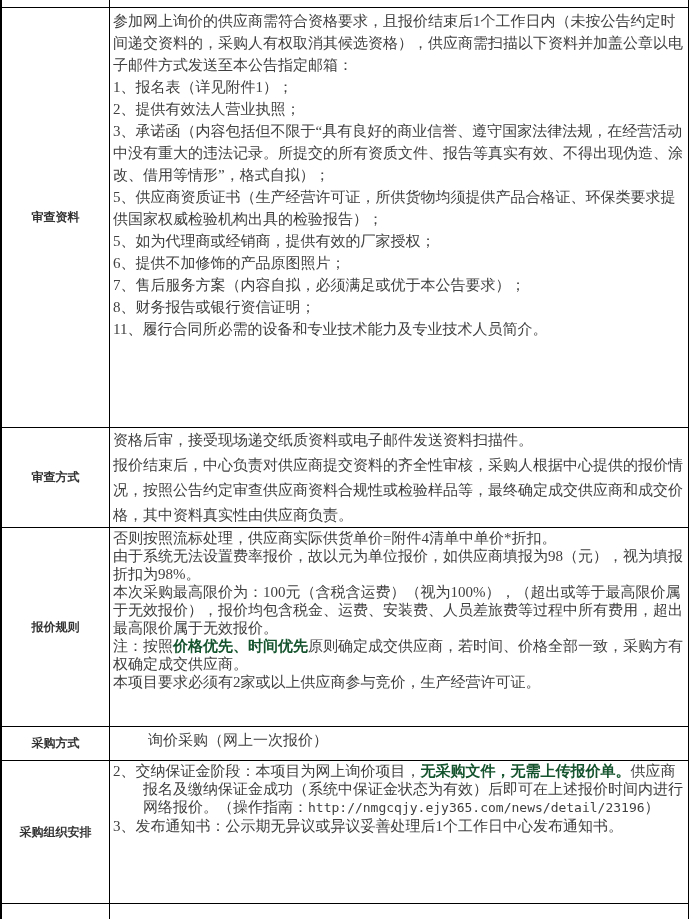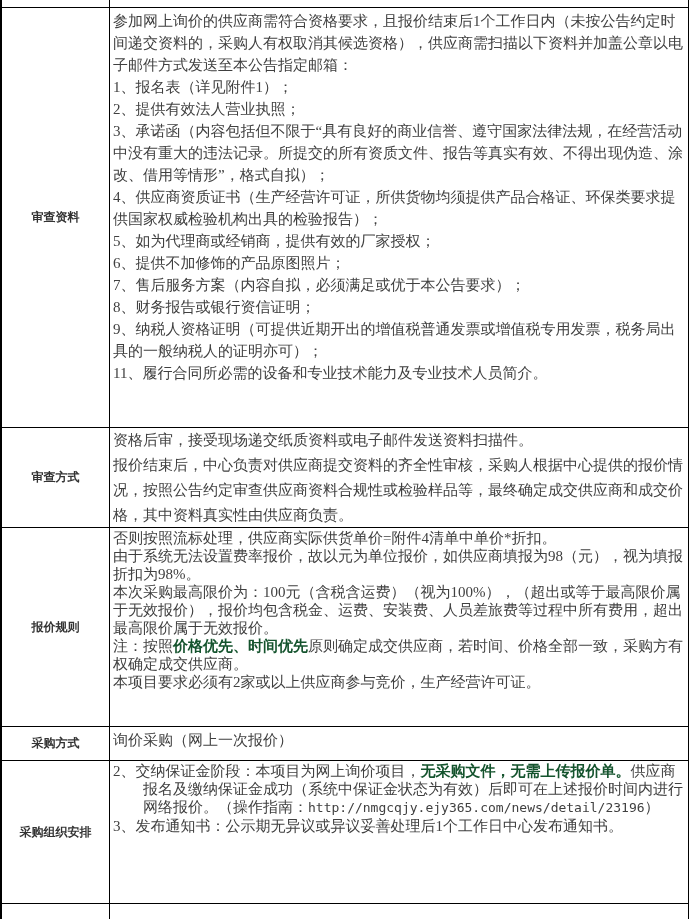--- a/index.html
+++ b/index.html
@@ -8,21 +8,21 @@
     width:689px;height:919px;box-sizing:border-box;
     border-left:2px solid #000;border-right:1px solid #000;
     overflow:hidden;background:#fff;
   }
   .row{display:flex;box-sizing:border-box;border-bottom:1px solid #000;overflow:hidden;}
   
   .row:nth-child(1){height:8px;}
   .row:nth-child(2){height:420px;}
   .row:nth-child(3){height:100px;}
   .row:nth-child(4){height:199px;}
-  .row:nth-child(5){height:34px;}
+  .row:nth-child(5){height:34px;gap:35px;}
   .row:nth-child(6){height:143px;}
   .row:nth-child(7){height:15px;border-bottom:none;}
   .label-cell{
     width:108px;box-sizing:border-box;flex:0 0 108px;
     border-right:1px solid #000;
     display:flex;align-items:center;justify-content:center;
     font-weight:bold;font-size:12px;color:#333333;text-align:center;
   }
   .content-cell{
     flex:1 1 auto;box-sizing:border-box;overflow:hidden;
@@ -48,26 +48,25 @@
     </div>
     <div class="row">
       <div class="label-cell">
         <span>审查资料</span>
       </div>
       <div class="content-cell">
         <div class="para"><span>参加网上询价的供应商需符合资格要求，且报价结束后1个工作日内（未按公告约定时间递交资料的，采购人有权取消其候选资格），供应商需扫描以下资料并加盖公章以电子邮件方式发送至本公告指定邮箱：</span></div>
         <div class="para"><span>1、报名表（详见附件1）；</span></div>
         <div class="para"><span>2、提供有效法人营业执照；</span></div>
         <div class="para"><span>3、承诺函（内容包括但不限于“具有良好的商业信誉、遵守国家法律法规，在经营活动中没有重大的违法记录。所提交的所有资质文件、报告等真实有效、不得出现伪造、涂改、借用等情形”，格式自拟）；</span></div>
-        <div class="para"><span>4、供应商资质证书（生产经营许可证，所供货物均须提供产品合格证、环保类要求提供国家权威检验机构出具的检验报告）；</span></div>
+        <div class="para"><span>5、供应商资质证书（生产经营许可证，所供货物均须提供产品合格证、环保类要求提供国家权威检验机构出具的检验报告）；</span></div>
         <div class="para"><span>5、如为代理商或经销商，提供有效的厂家授权；</span></div>
         <div class="para"><span>6、提供不加修饰的产品原图照片；</span></div>
         <div class="para"><span>7、售后服务方案（内容自拟，必须满足或优于本公告要求）；</span></div>
         <div class="para"><span>8、财务报告或银行资信证明；</span></div>
-        <div class="para"><span>9、纳税人资格证明（可提供近期开出的增值税普通发票或增值税专用发票，税务局出具的一般纳税人的证明亦可）；</span></div>
         <div class="para"><span>11、履行合同所必需的设备和专业技术能力及专业技术人员简介。</span></div>
       </div>
     </div>
     <div class="row">
       <div class="label-cell">
         <span>审查方式</span>
       </div>
       <div class="content-cell">
         <div class="para"><span>资格后审，接受现场递交纸质资料或电子邮件发送资料扫描件。</span></div>
         <div class="para"><span>报价结束后，中心负责对供应商提交资料的齐全性审核，采购人根据中心提供的报价情况，按照公告约定审查供应商资料合规性或检验样品等，最终确定成交供应商和成交价格，其中资料真实性由供应商负责。</span></div>

